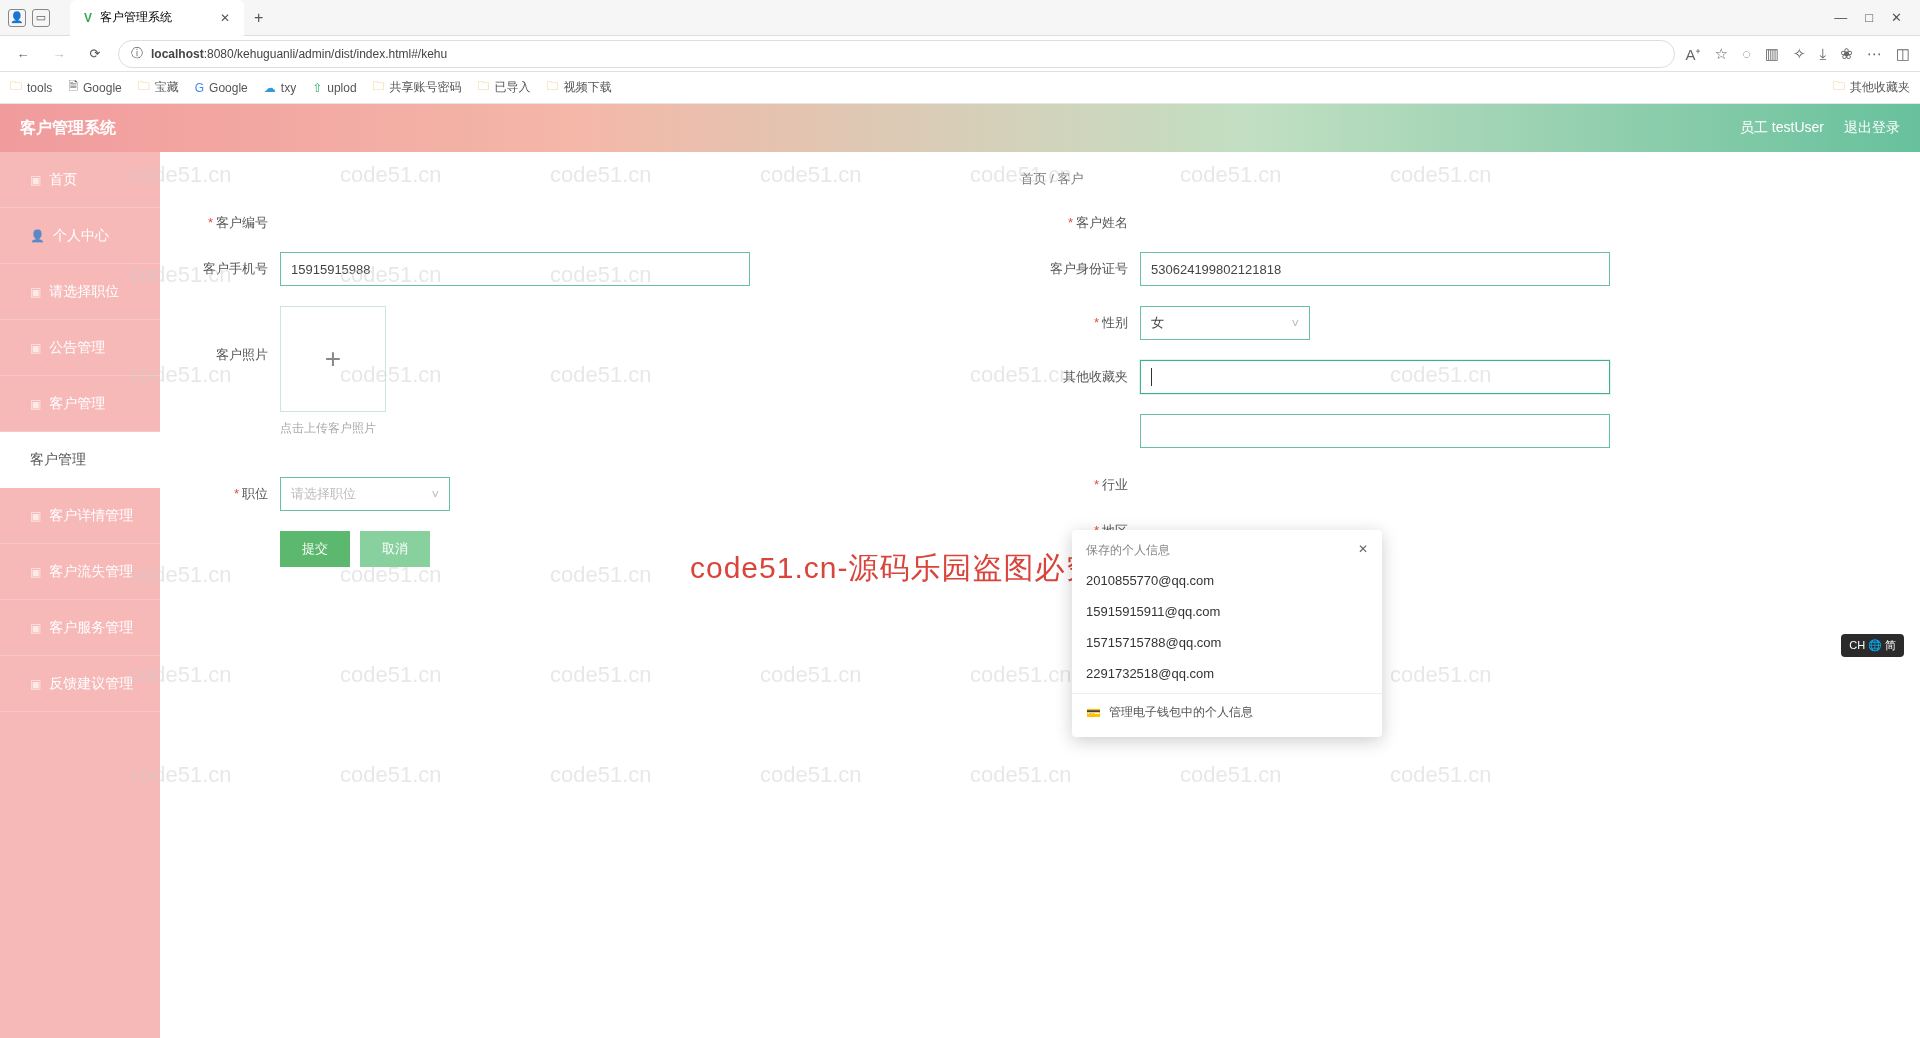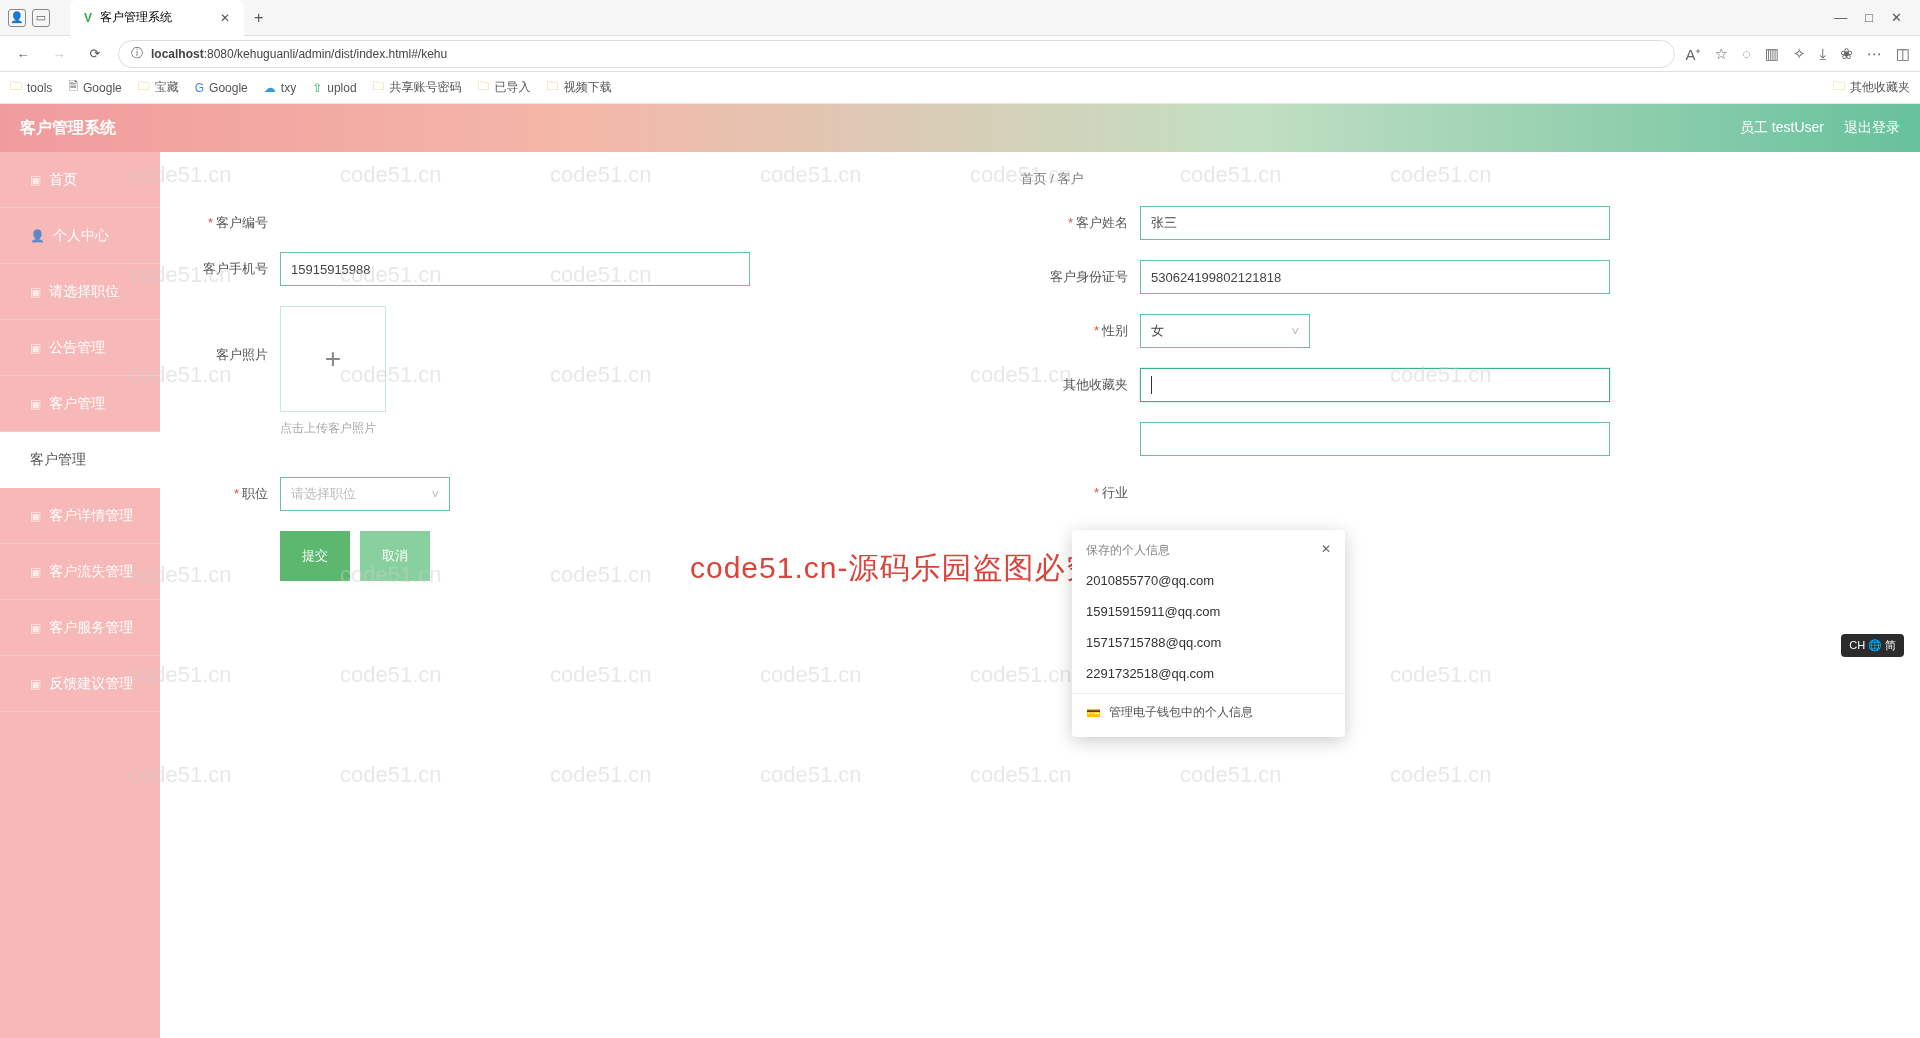--- a/index.html
+++ b/index.html
@@ -49,26 +49,26 @@
 .inp { width:100%; height:34px; border:1px solid #67c19c; padding:0 10px; font-size:13px; color:#444; outline:none; }
 .inp.focused { border-color:#3bb386; box-shadow:0 0 0 1px rgba(103,193,156,.2); }
 .sel { width:170px; height:34px; border:1px solid #67c19c; padding:0 10px; font-size:13px; color:#444; display:flex; align-items:center; justify-content:space-between; }
 .sel.ph { color:#bbb; }
 .sel .arr { color:#bbb; }
 
 .upload { width:106px; height:106px; border:1px solid #c9e8d8; display:flex; align-items:center; justify-content:center; font-size:28px; color:#888; cursor:pointer; }
 .upload-hint { font-size:12px; color:#aaa; margin-top:8px; }
 
 .btns { display:flex; gap:10px; margin-left:100px; }
-.btn { height:50px; padding:0 22px; border:none; color:#fff; font-size:13px; cursor:pointer; }
+.btn { height:36px; padding:0 22px; border:none; color:#fff; font-size:13px; cursor:pointer; }
 .btn.primary { background:#5cb86f; }
 .btn.reset { background:#88d19e; }
 
 
-.auto-pop { position:absolute; left:912px; top:378px; width:273px; background:#fff; box-shadow:0 4px 18px rgba(0,0,0,.2); border-radius:4px; padding:6px 0; z-index:100; }
+.auto-pop { position:absolute; left:912px; top:378px; width:310px; background:#fff; box-shadow:0 4px 18px rgba(0,0,0,.2); border-radius:4px; padding:6px 0; z-index:100; }
 .auto-pop .hdr { display:flex; justify-content:space-between; padding:6px 14px; font-size:12px; color:#888; }
 .auto-pop .hdr .x { cursor:pointer; color:#666; }
 .auto-pop .item { padding:8px 14px; font-size:13px; color:#333; cursor:pointer; }
 .auto-pop .foot { padding:10px 14px; font-size:12px; color:#555; display:flex; gap:8px; align-items:center; border-top:1px solid #eee; margin-top:4px; }
 
 
 .wm { position:absolute; inset:0; pointer-events:none;text-align:center; }
 .wm span { position:absolute; color:#ccc; font-size:22px; opacity:.45; }
 .wm-center { position:absolute; left:530px; top:396px; color:#d9443b; font-size:30px; font-weight:500; pointer-events:none; letter-spacing:1px; }
 
@@ -247,21 +247,20 @@
         </div>
         <div class="btns">
           <button class="btn primary">提交</button>
           <button class="btn reset">取消</button>
         </div>
       </div>
 
       <div class="col">
         <div class="row">
           <div class="lbl"><span class="req">*</span><span>客户姓名</span></div>
-          <div class="fld"><input class="inp" value="张三" style=""></div>
         </div>
         <div class="row">
           <div class="lbl"><span>客户身份证号</span></div>
           <div class="fld"><input class="inp" value="530624199802121818" style=""></div>
         </div>
         <div class="row">
           <div class="lbl"><span class="req">*</span><span>性别</span></div>
           <div class="fld">
               <div class="sel">
                 <span>女</span>

